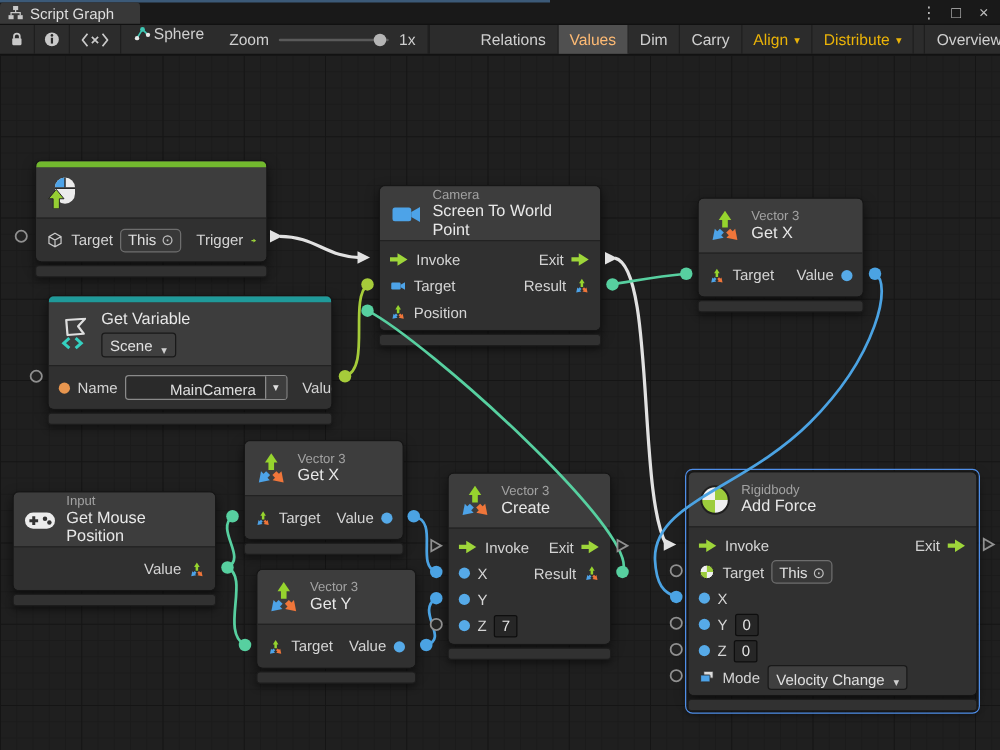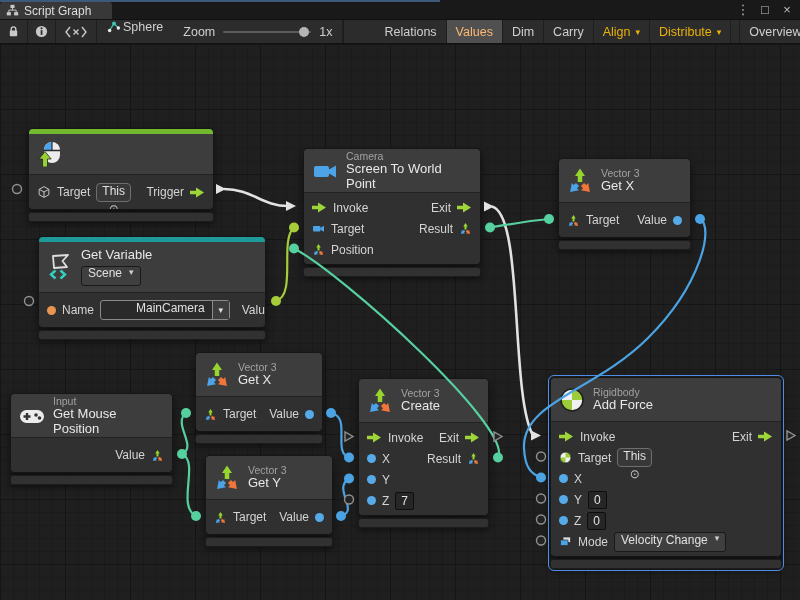--- a/index.html
+++ b/index.html
@@ -55,23 +55,23 @@
   .node-rows{background:#303030;border-top:1px solid #222;padding:4px 0;}
   .nrow{height:21px;display:flex;align-items:center;gap:6px;padding:0 8px;font-size:12px;color:#d4d4d4;}
   .nrow.tall{height:26px;}
   .nrow .grow{flex:1;}
   .node-footer{height:8px;margin-top:2px;background:#313131;border:1px solid #1c1c1c;
                border-radius:3px;box-shadow:0 3px 6px rgba(0,0,0,.4);}
   .node.selected::after{content:'';position:absolute;inset:-2px;border:1.5px solid #4f8ee8;
                border-radius:6px;pointer-events:none;}
   .dot{width:9px;height:9px;border-radius:50%;flex:0 0 auto;}
   .chip{display:inline-flex;align-items:center;gap:4px;background:#383838;border:1px solid #6e6e6e;
-        border-radius:4px;padding:0 5px;height:17px;font-size:12px;color:#e0e0e0;flex-direction:column;}
+        border-radius:4px;padding:0 5px;height:17px;font-size:12px;color:#e0e0e0;}
   .chip .picker{color:#c0c0c0;font-size:12px;}
-  .dd{display:inline-flex;align-items:flex-start;gap:7px;background:#3f3f3f;border:1px solid #191919;
+  .dd{display:inline-flex;align-items:flex-end;gap:7px;background:#3f3f3f;border:1px solid #191919;
       border-radius:3px;padding:0 6px;height:18px;font-size:12px;color:#e0e0e0;}
   .dd .caret{font-size:9px;color:#cfcfcf;}
   .dd.split{padding:0;background:#2a2a2a;border:1px solid #8a8a8a;gap:0;}
   .dd.split .dval{padding:0 7px;margin-left:28px;}
   .dd.split .abox{width:16px;height:100%;display:flex;align-items:center;justify-content:center;
       background:#3d3d3d;border-left:1px solid #8a8a8a;font-size:9px;}
   .field{display:inline-flex;align-items:center;background:#262626;border:1px solid #0e0e0e;
          border-radius:2px;padding:0 5px;height:16px;font-size:12px;color:#e4e4e4;}
   .wire-layer{position:absolute;left:0;top:0;z-index:3;pointer-events:none;}
 </style>

